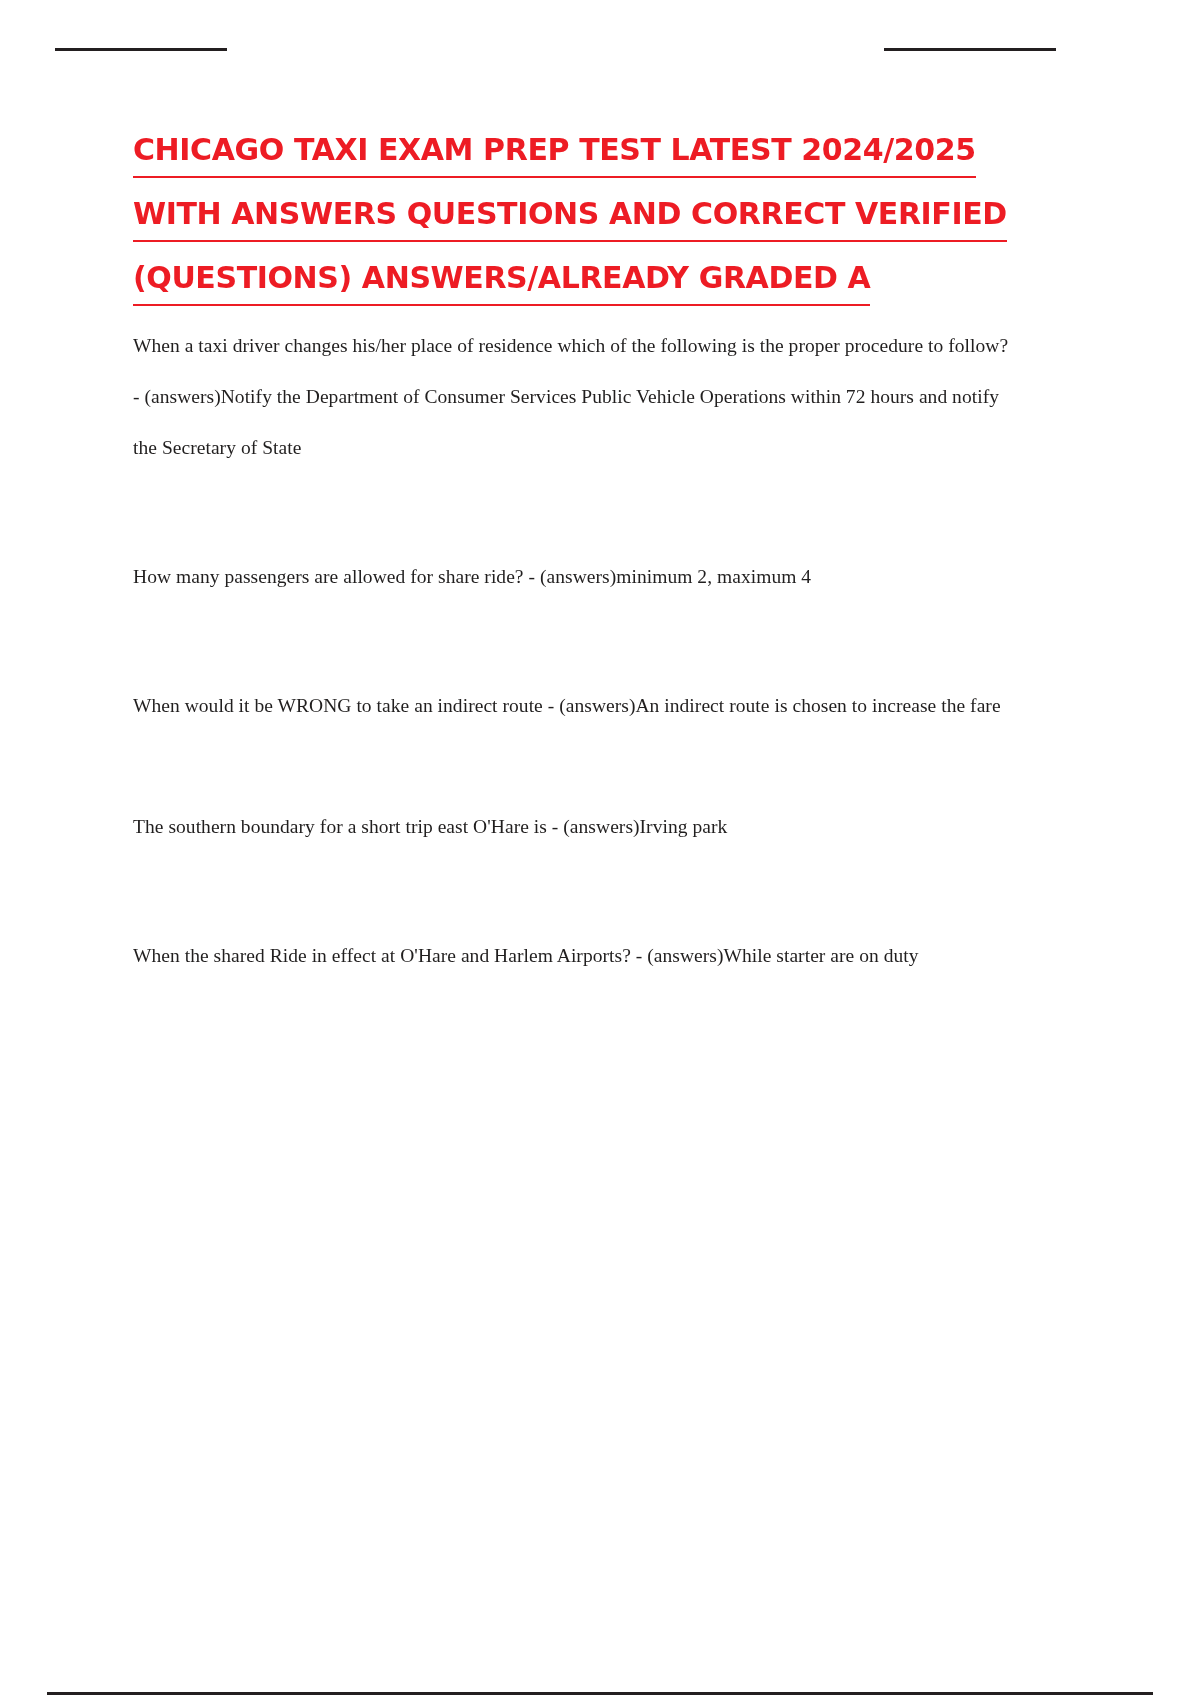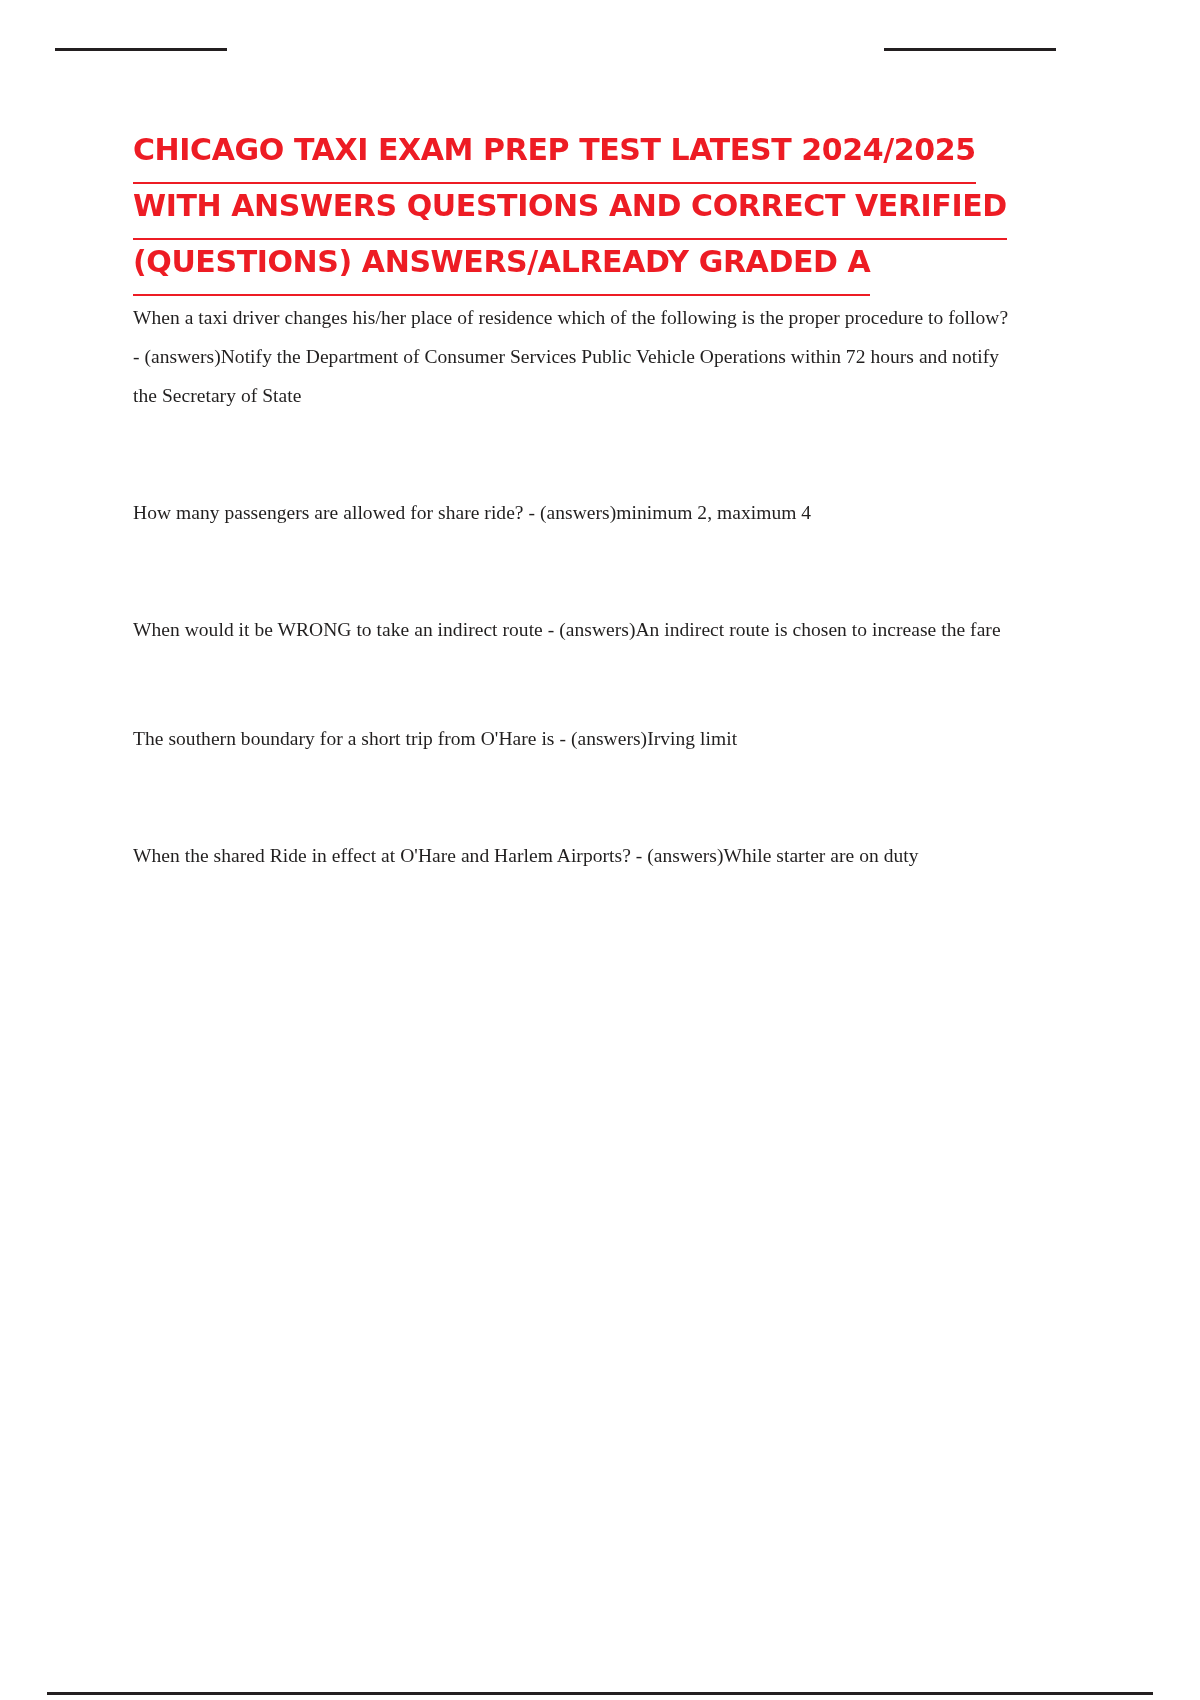--- a/index.html
+++ b/index.html
@@ -74,31 +74,31 @@
     font-size: 30px;
     line-height: 44px;
     letter-spacing: -0.4px;
     text-transform: none;
   }
   .doc-title .tline {
     display: block;
     width: max-content;
     max-width: 100%;
     border-bottom: 2.5px solid #ED1C24;
-    padding-bottom: 10px;
-    margin-bottom: 0;
+    padding-bottom: 4px;
+    margin-bottom: 14px;
     white-space: nowrap;
   }
 
   
   .qa-block {
     margin: 0;
     padding: 0;
     font-size: 19.5px;
-    line-height: 39px;
+    line-height: 51px;
     color: #211f1f;
     text-align: left;
     letter-spacing: 0.05px;
   }
   .qa-gap {
     height: 78px;
   }
   .qa-gap.small { height: 70px; }
 </style>
 </head>
@@ -121,21 +121,21 @@
 
     <p class="qa-block">When a taxi driver changes his/her place of residence which of the following is the proper procedure to follow? -  (answers)Notify the Department of Consumer Services Public Vehicle Operations within 72 hours and notify the Secretary of State</p>
     <div class="qa-gap"></div>
 
     <p class="qa-block">How many passengers are allowed for share ride? -  (answers)minimum 2, maximum 4</p>
     <div class="qa-gap"></div>
 
     <p class="qa-block">When would it be WRONG to take an indirect route -  (answers)An indirect route is chosen to increase the fare</p>
     <div class="qa-gap small"></div>
 
-    <p class="qa-block">The southern boundary for a short trip from O'Hare is -  (answers)Irving limit</p>
+    <p class="qa-block">The southern boundary for a short trip east O'Hare is -  (answers)Irving park</p>
     <div class="qa-gap"></div>
 
     <p class="qa-block">When the shared Ride in effect at O'Hare and Harlem Airports? -  (answers)While starter are on duty</p>
     <div class="qa-gap small"></div>
 
     <div class="qa-gap small"></div>
 
 
   </div>
 

